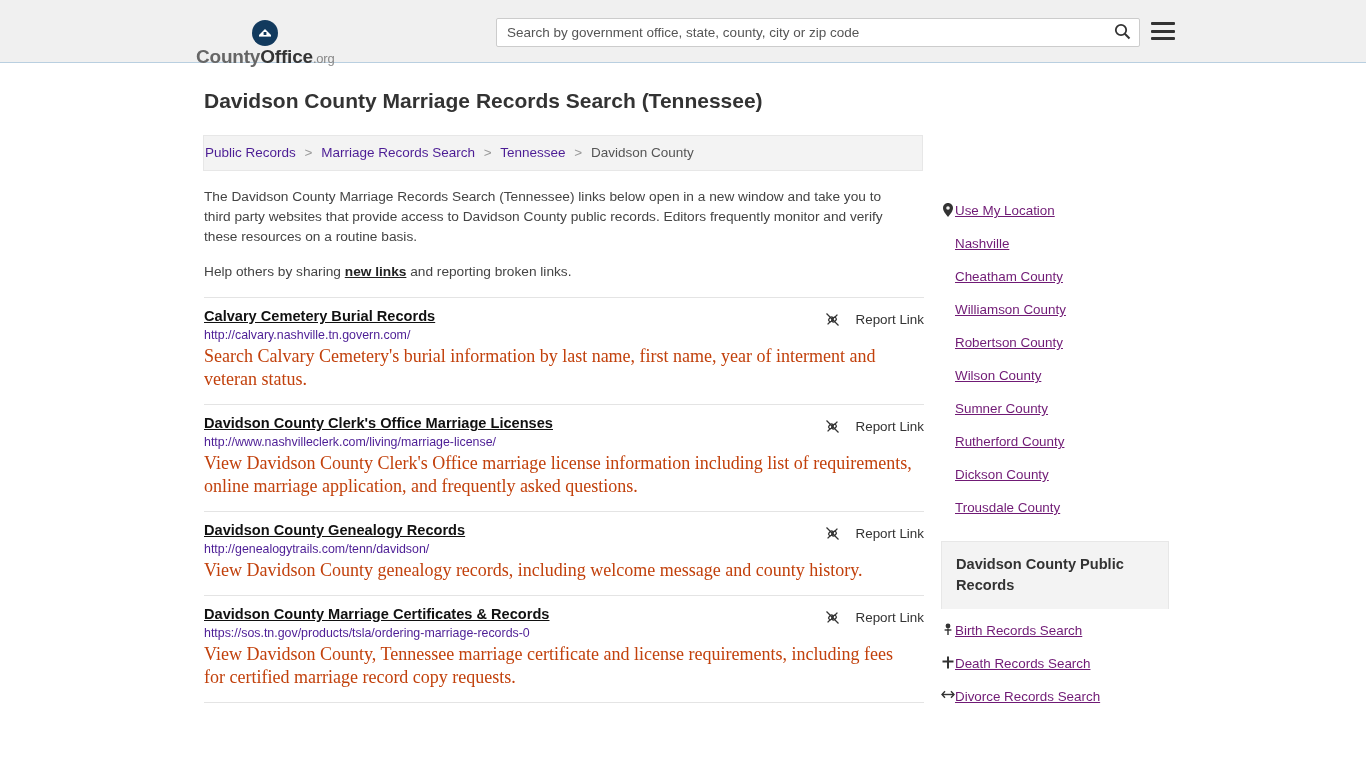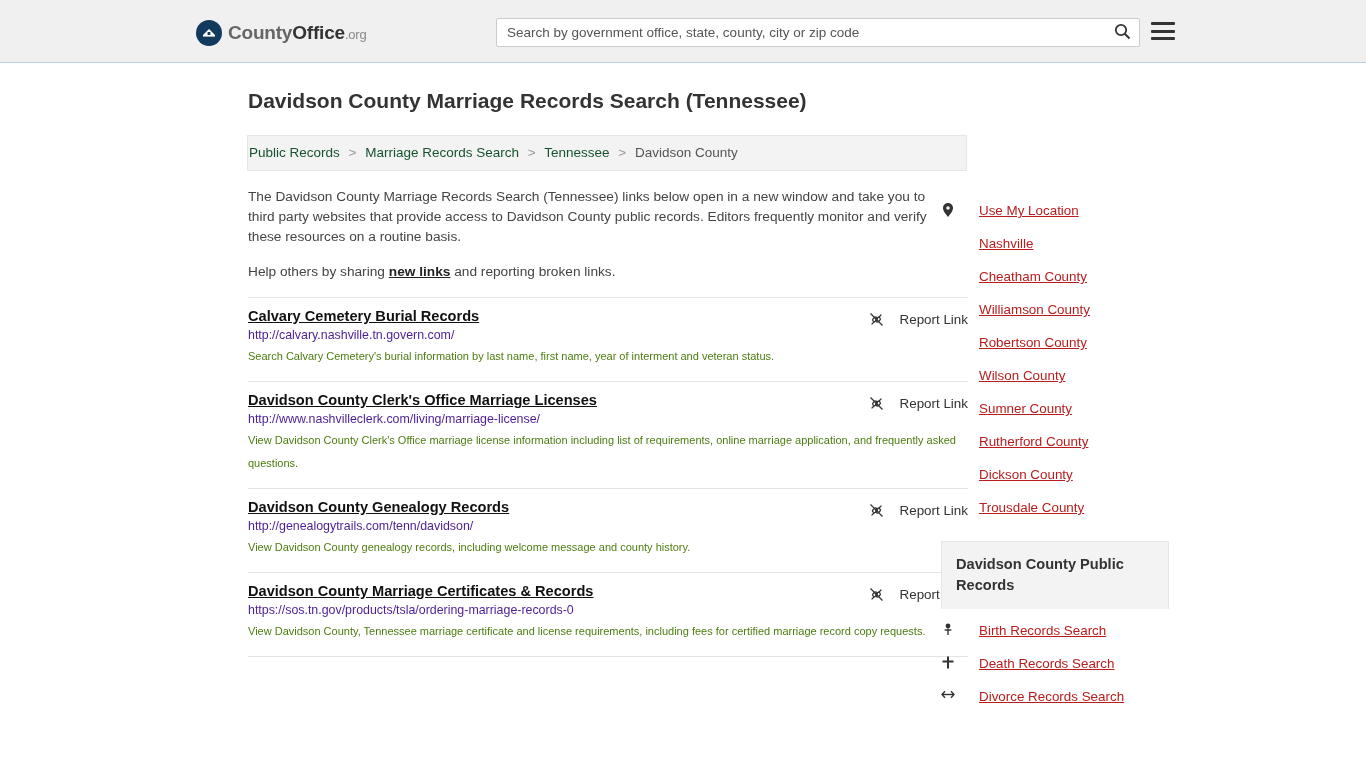--- a/index.html
+++ b/index.html
@@ -18,21 +18,21 @@
     display: flex;
     align-items: center;
     position: relative;
   }
   .logo {
     position: absolute;
     left: 196px;
     top: 20px;
     display: flex;
     align-items: center;
-    gap: 6px;
+    flex-direction: column;
   }
   .logo-mark {
     width: 26px;
     height: 26px;
     border-radius: 50%;
     background: #123a5e;
     display: flex;
     align-items: center;
     justify-content: center;
   }
@@ -101,42 +101,41 @@
 
   .page {
     position: relative;
     width: 1366px;
   }
   .content {
     position: absolute;
     left: 204px;
     top: 26px;
     width: 720px;
-    margin-left: 44px;
   }
   h1.page-title {
     font-size: 21px;
     color: #333333;
     margin: 0 0 22px 0;
     font-weight: bold;
   }
   .breadcrumb {
     background: #f3f3f3;
     border: 1px solid #e7e7e7;
     padding: 9px 0 10px 0;
     width: 720px;
     box-sizing: border-box;
     font-size: 13.5px;
     color: #555;
     margin-bottom: 16px;
     margin-left: -1px;
   }
   .breadcrumb .crumbs { padding-left: 1px; }
   .breadcrumb a {
-    color: #14532d;
+    color: #4c1d95;
     text-decoration: none;
   }
   .breadcrumb .sep { color: #999; margin: 0 5px; }
   .breadcrumb .current { color: #555; }
 
   .para {
     font-size: 13.7px;
     color: #444;
     line-height: 20px;
     margin: 0 0 15px 0;
@@ -158,25 +157,26 @@
     display: inline-block;
     margin: 0 0 4px 0;
     cursor: pointer;
   }
   .result-url {
     font-size: 12.4px;
     color: #4c1d95;
     margin: 0 0 3px 0;
   }
   .result-desc {
-    font-size: 11px;
-    color: #4d7c0f;
+    font-size: 18px;
+    color: #c2410c;
     line-height: 23px;
     margin: 0;
     max-width: 710px;
+    font-family: Liberation Serif, serif;
   }
   .report-link {
     position: absolute;
     right: 0;
     top: 14px;
     display: flex;
     align-items: center;
     gap: 16px;
     font-size: 13.4px;
     color: #333;
@@ -201,24 +201,24 @@
     line-height: 21px;
     box-sizing: border-box;
     width: 228px;
   }
   .panel-list {
     padding: 14px 0 8px 0;
   }
   .panel-item {
     display: flex;
     align-items: flex-start;
-    gap: 24px;
+    gap: 0;
     margin-bottom: 18px;
     font-size: 13.4px;
-    color: #b91c1c;
+    color: #701a75;
     cursor: pointer;
   }
   .panel-item .lbl { text-decoration: underline; }
   .panel-item .ic {
     width: 14px;
     display: inline-flex;
     justify-content: center;
     align-items: center;
     color: #333;
     flex: 0 0 14px;

